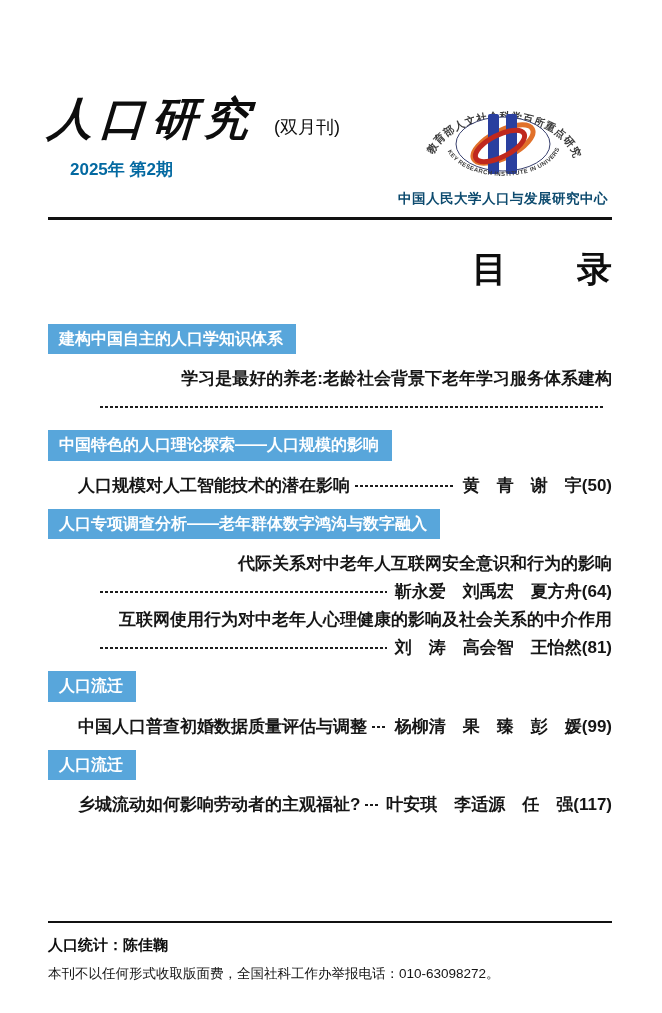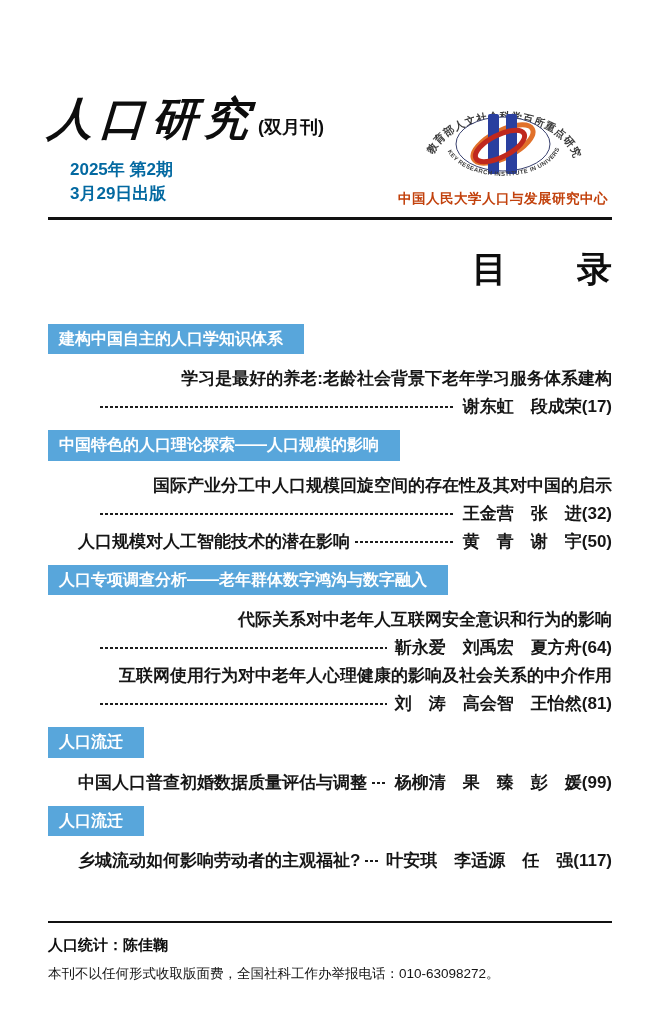--- a/index.html
+++ b/index.html
@@ -21,42 +21,42 @@
   .masthead { margin-top: 92px; display: flex; justify-content: space-between; align-items: flex-start; }
   .masthead-left { padding-top: 2px; }
   .journal-title-row { display: flex; align-items: flex-end; }
   .journal-title {
     font-family: "DejaVu Serif", "Liberation Serif", serif;
     font-weight: 900; font-style: italic;
     font-size: 45px; line-height: 1.1;
     letter-spacing: 7px; color: #0d0d0d;
     transform: skewX(-3deg);
   }
-  .journal-subtitle { font-size: 18px; font-weight: 700; padding-bottom: 5px; margin-left: 2px; color: #0d0d0d; }
+  .journal-subtitle { font-size: 18px; font-weight: 400; padding-bottom: 5px; margin-left: 18px; color: #0d0d0d; }
   .issue-info { margin: 14px 0 0 22px; font-size: 17px; font-weight: 700; line-height: 1.45; color: #0369a1; }
 
   .masthead-right { display: flex; flex-direction: column; align-items: center; width: 218px; }
   .logo-svg { width: 178px; height: 96px; display: block; }
-  .org-name { margin-top: 2px; font-size: 13.5px; font-weight: 700; letter-spacing: 0.5px; white-space: nowrap; color: #c2410c; }
+  .org-name { margin-top: 2px; font-size: 13.5px; font-weight: 700; letter-spacing: 0.5px; white-space: nowrap; color: #0c4a6e; }
 
   .rule { border: none; height: 2.5px; background: #111; width: 100%; }
   .top-rule { margin-top: 9px; }
 
   
   .toc-title { margin-top: 24px; text-align: right; font-size: 35px; font-weight: 700; line-height: 1.4; color: #0d0d0d; }
 
   
   .toc-sections { margin-top: 22px; }
   .section-badge {
     display: inline-block;
     background: var(--badge-bg, #58a6db);
     color: var(--badge-fg, #ffffff);
     font-size: 16px; font-weight: 600;
     line-height: 1.35;
-    padding: 4px 21px 5px 11px;
+    padding: 4px 13px 5px 11px;
     margin: 9px 0 11px 0;
     white-space: nowrap;
   }
   .article { margin-left: 30px; font-size: 17px; font-weight: 600; color: #161616; text-align: right; }
   .article-title { line-height: 28px; white-space: nowrap; }
   .leader-row { display: flex; align-items: center; line-height: 28px; margin-left: 17px; }
   .single-row { display: flex; align-items: center; line-height: 28px; }
   .single-row .article-title { flex: 0 0 auto; }
   .leader {
     flex: 1 1 auto; height: 28px; margin: 0 8px 0 4px;
@@ -78,21 +78,20 @@
 <div class="page">
 
   <header class="masthead">
     <div class="masthead-left">
       <div class="journal-title-row">
         <span class="journal-title">人口研究</span>
         <span class="journal-subtitle">(双月刊)</span>
       </div>
       <div class="issue-info">
         <div>2025年 第2期</div>
-        <div>3月29日出版</div>
       </div>
     </div>
 
     <div class="masthead-right">
       <svg class="logo-svg" viewBox="0 0 178 96" xmlns="http://www.w3.org/2000/svg" aria-hidden="true">
         <defs>
           <path id="arcTop" d="M 18 66 A 72 46 0 0 1 160 66" fill="none"></path>
           <path id="arcBottom" d="M 33 58 A 58 35 0 0 0 145 58" fill="none"></path>
         </defs>
         <text font-size="10.5" font-weight="700" fill="#3a3a3a" letter-spacing="0.8">
@@ -114,30 +113,23 @@
   <hr class="rule top-rule">
 
   <h1 class="toc-title">目　　录</h1>
 
   <main class="toc-sections">
       <section class="toc-section"><div class="section-badge">建构中国自主的人口学知识体系</div><div class="article">
           <div class="article-title">学习是最好的养老:老龄社会背景下老年学习服务体系建构</div>
         </div><div class="article">
           <div class="leader-row">
             <span class="leader"></span>
-            <span class="authors">谢东虹　段成荣(17)</span>
           </div>
         </div></section>
       <section class="toc-section"><div class="section-badge">中国特色的人口理论探索——人口规模的影响</div><div class="article">
-          <div class="article-title">国际产业分工中人口规模回旋空间的存在性及其对中国的启示</div>
-          <div class="leader-row">
-            <span class="leader"></span>
-            <span class="authors">王金营　张　进(32)</span>
-          </div>
-        </div><div class="article">
           <div class="single-row">
             <span class="article-title">人口规模对人工智能技术的潜在影响</span>
             <span class="leader"></span>
             <span class="authors">黄　青　谢　宇(50)</span>
           </div>
         </div></section>
       <section class="toc-section"><div class="section-badge">人口专项调查分析——老年群体数字鸿沟与数字融入</div><div class="article">
           <div class="article-title">代际关系对中老年人互联网安全意识和行为的影响</div>
           <div class="leader-row">
             <span class="leader"></span>

